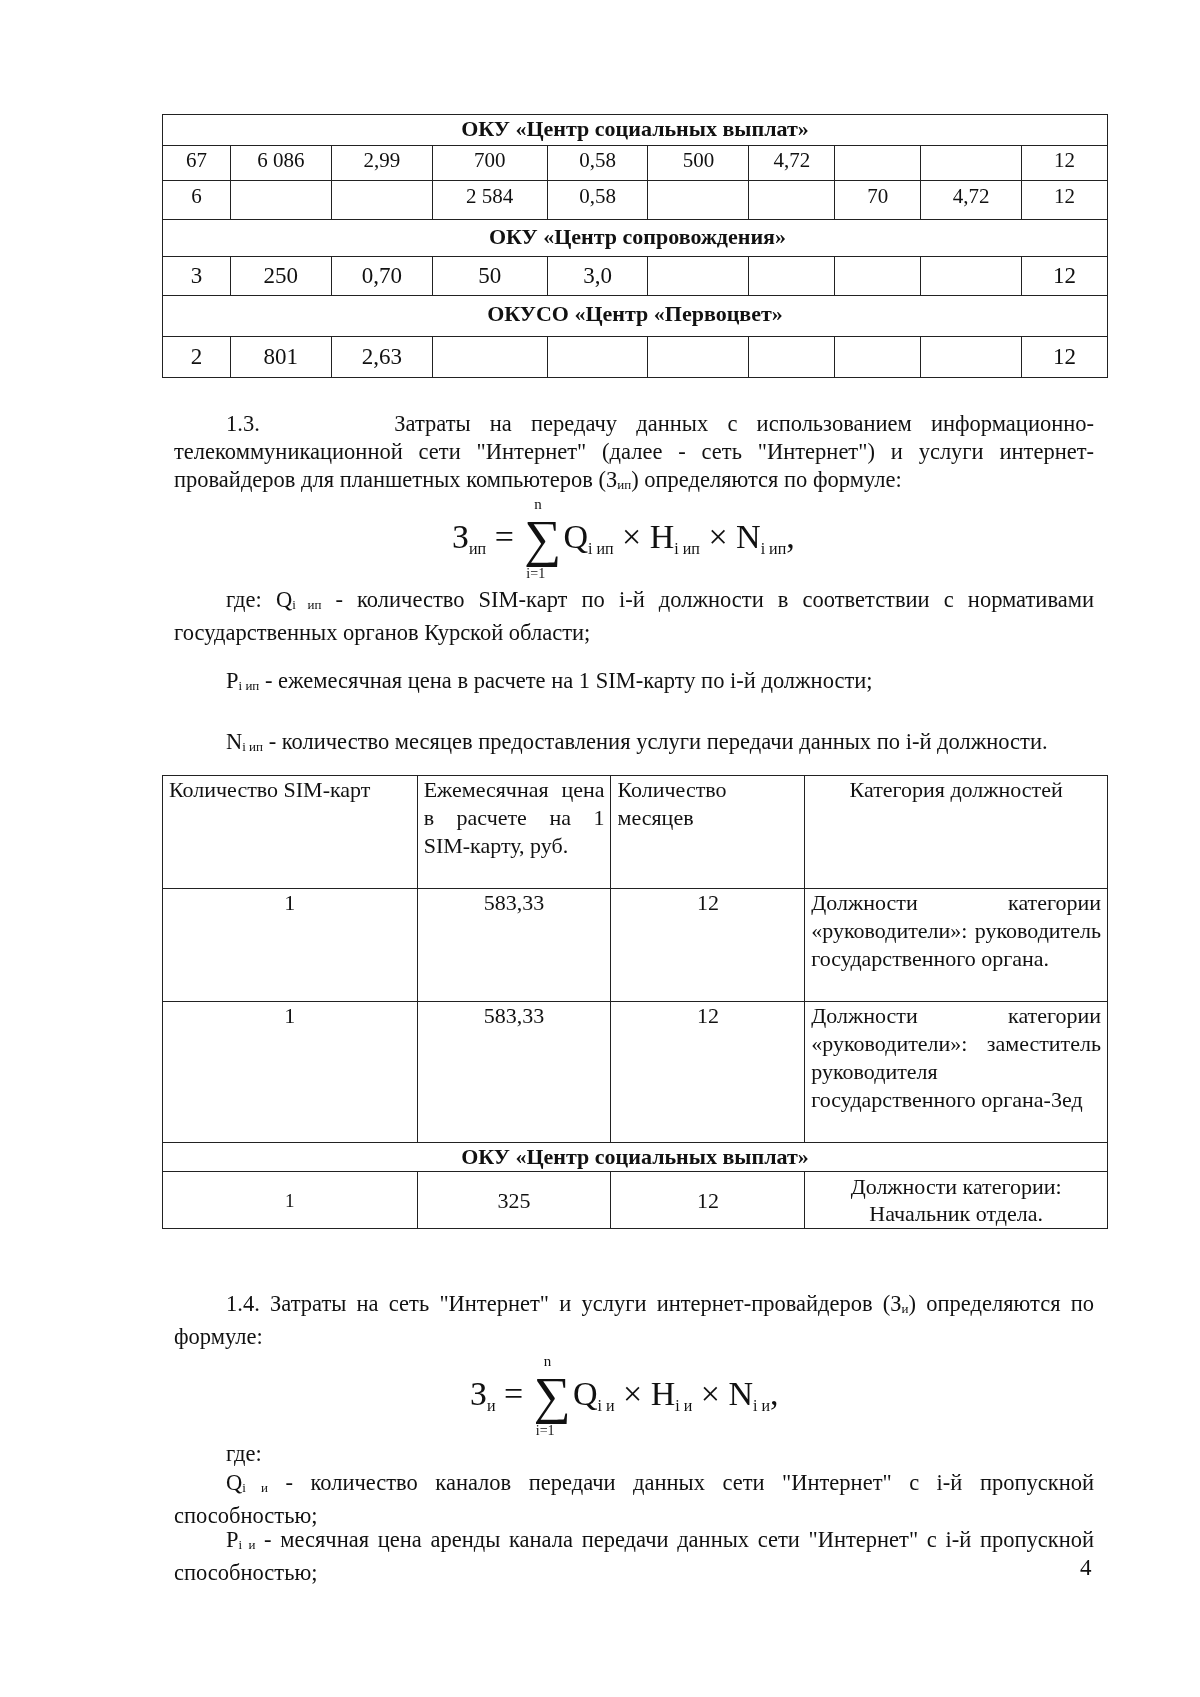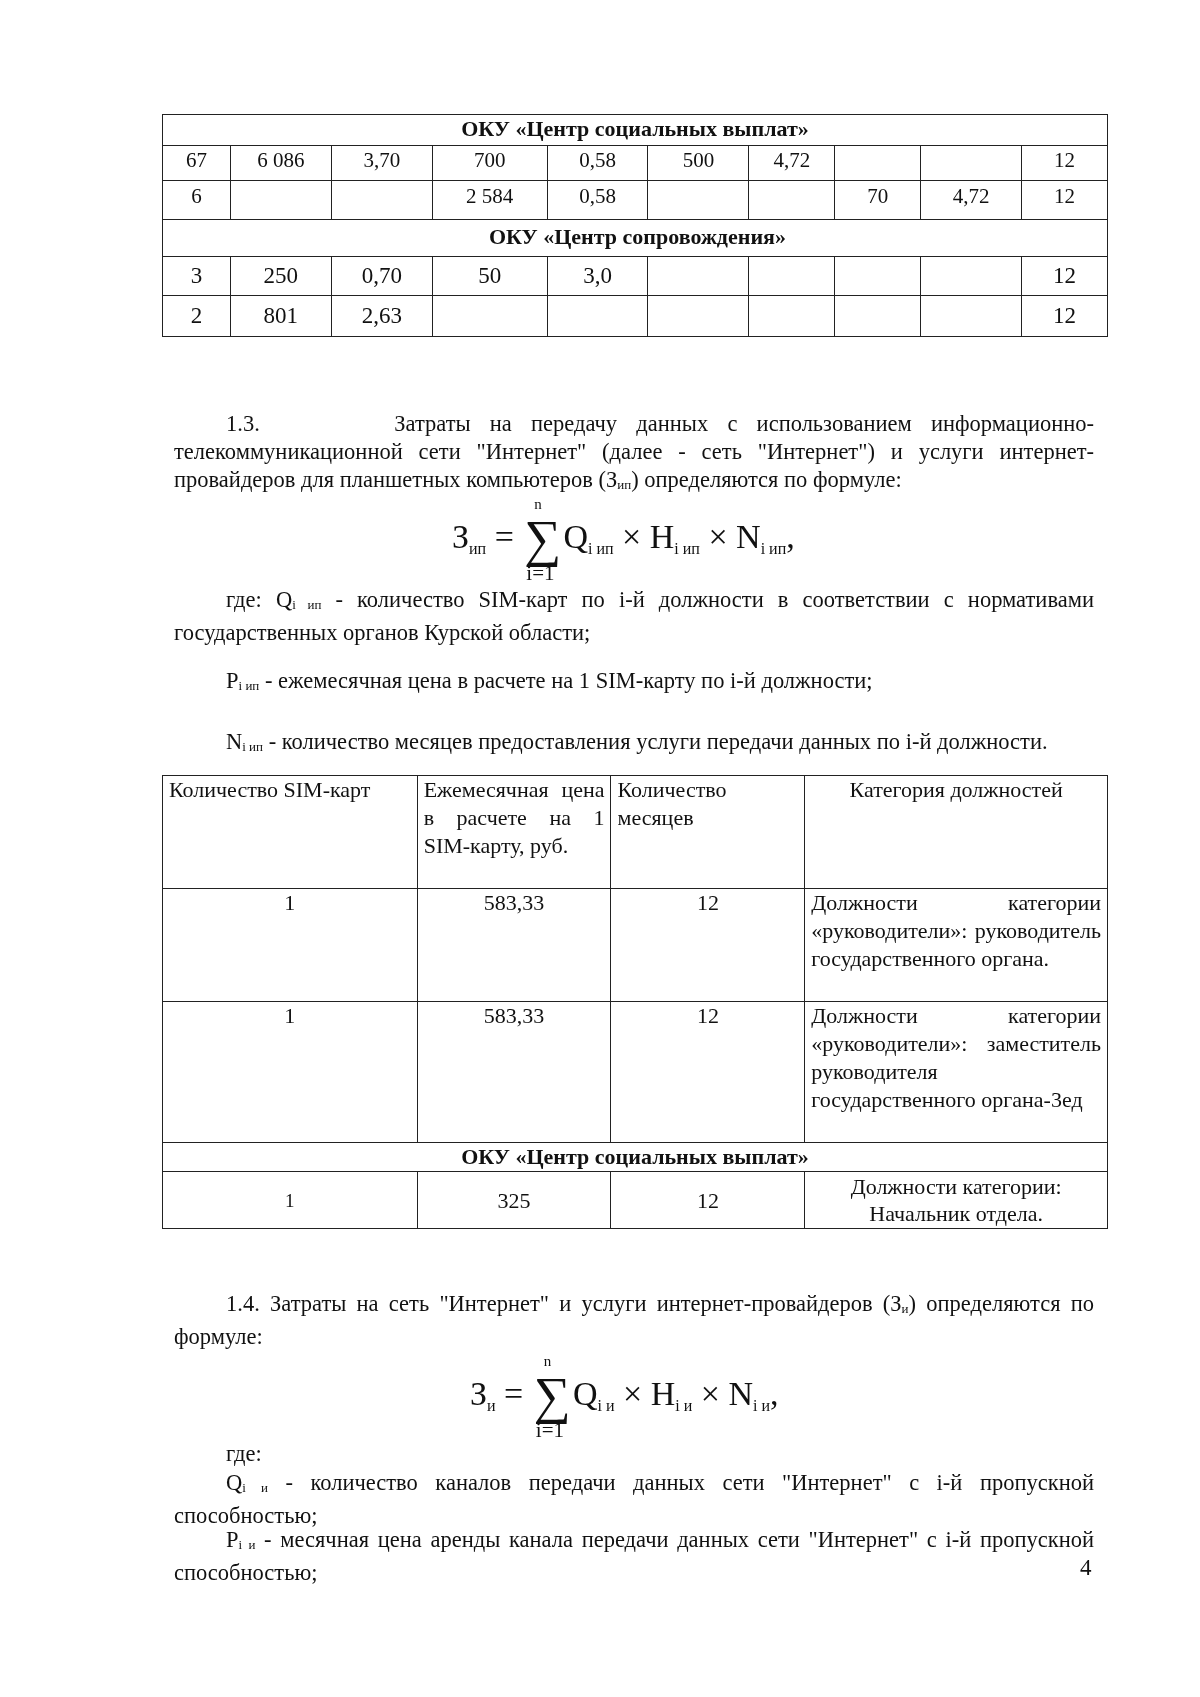--- a/index.html
+++ b/index.html
@@ -15,21 +15,21 @@
   #t1 tr.r3 td { height:38px; font-size:23px; line-height:38px; }
   #t1 tr.grp2 td { height:36px; line-height:34px;padding-left:11px; }
   #t1 tr.grp3 td { height:40px; line-height:36px; }
   #t1 tr.r4 td { height:40px; font-size:23px; line-height:40px; }
   .para { position:absolute; left:174px; width:920px; font-size:22.5px; line-height:28px; text-align:justify; }
   .ind { text-indent:52px; }
   .formula { position:absolute; font-size:34px; white-space:nowrap; }
   .formula sub { font-size:16px; vertical-align:-6px; }
   .sigma { display:inline-block; position:relative; font-size:52px; line-height:40px; vertical-align:-8px; margin:0 2px; }
   .sigma .up { position:absolute; top:-22px; left:10px; font-size:15px; line-height:15px; }
-  .sigma .dn { position:absolute; bottom:-22px; left:2px; font-size:21px; line-height:15px; }
+  .sigma .dn { position:absolute; bottom:-22px; left:2px; font-size:14px; line-height:15px; }
   .small-sub { font-size:13px; vertical-align:-2px; }
   #t2 { top:775px; }
   #t2 td { line-height:28px; font-size:22px; }
   #t2 tr.head td { height:112px; }
   #t2 tr.grp td { text-align:center; font-weight:bold; height:28px; line-height:28px; }
   #t2 td.c { text-align:center; }
   #t2 td.j { text-align:justify; text-align-last:left; }
   #t2 td.mid { vertical-align:middle; text-align:center; line-height:27px; }
   .pagenum { position:absolute; left:1080px; top:1555px; font-size:23px; }
 </style>
@@ -49,21 +49,21 @@
     <col style="width:101px">
       <col style="width:86px">
   </colgroup>
   <tbody>
     <tr class="grp">
       <td colspan="10">ОКУ «Центр социальных выплат»</td>
     </tr>
     <tr class="r1">
       <td>67</td>
       <td>6 086</td>
-      <td>3,70</td>
+      <td>2,99</td>
       <td>700</td>
       <td>0,58</td>
       <td>500</td>
       <td>4,72</td>
       <td></td>
       <td></td>
       <td>12</td>
     </tr>
     <tr class="r2">
       <td>6</td>
@@ -84,20 +84,23 @@
       <td>3</td>
       <td>250</td>
       <td>0,70</td>
       <td>50</td>
       <td>3,0</td>
       <td></td>
       <td></td>
       <td></td>
       <td></td>
       <td>12</td>
+    </tr>
+    <tr class="grp grp3">
+      <td colspan="10">ОКУСО «Центр «Первоцвет»</td>
     </tr>
     <tr class="r4">
       <td>2</td>
       <td>801</td>
       <td>2,63</td>
       <td></td>
       <td></td>
       <td></td>
       <td></td>
       <td></td>

